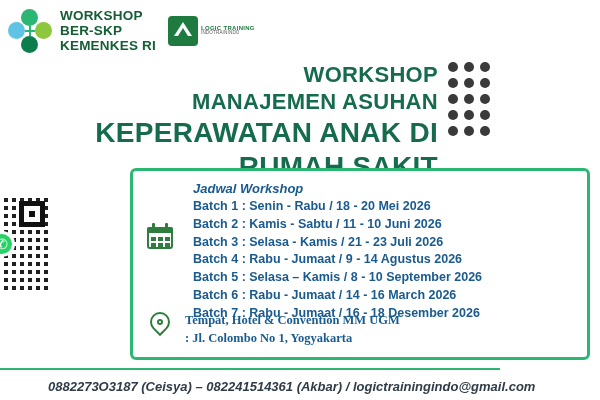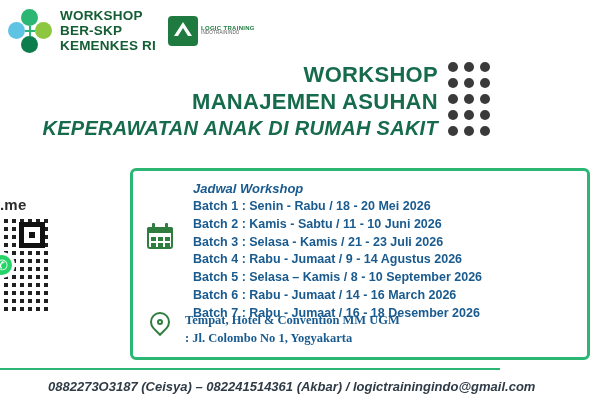--- a/index.html
+++ b/index.html
@@ -94,21 +94,21 @@
     position: absolute;
     right: 62px; top: 62px;
     text-align: right;
     color: #1a6b4a;
     font-weight: bold;
     line-height: 1.22;
     letter-spacing: .3px;
   }
   .headline .l1 { font-size: 22px; color: #176b4d; }
   .headline .l2 { font-size: 22px; color: #176b4d; }
-  .headline .l3 { font-size: 20px; color: #176b4d; font-style: italic; }
+  .headline .l3 { font-size: 28px; color: #176b4d; }
 
   
   .dot-grid {
     position: absolute;
     right: 10px; top: 62px;
     display: grid;
     grid-template-columns: repeat(3, 10px);
     grid-auto-rows: 10px;
     gap: 6px;
   }
@@ -349,21 +349,20 @@
         </div>
         <div class="venue-text">
           <div>Tempat, Hotel &amp; Convention MM UGM</div>
           <div>: Jl. Colombo No 1, Yogyakarta</div>
         </div>
       </div>
     </div>
   </div>
 
   <div class="left-block">
-    <div class="wa-label">.me</div>
     <div class="qr">
 
       <span class="finder f-tr"></span>
 
       <span class="wa-badge">✆</span>
     </div>
   </div>
 
   <div class="footer-rule"></div>
   <div class="footer">0882273O3187 (Ceisya) – 082241514361 (Akbar) / logictrainingindo@gmail.com</div>

